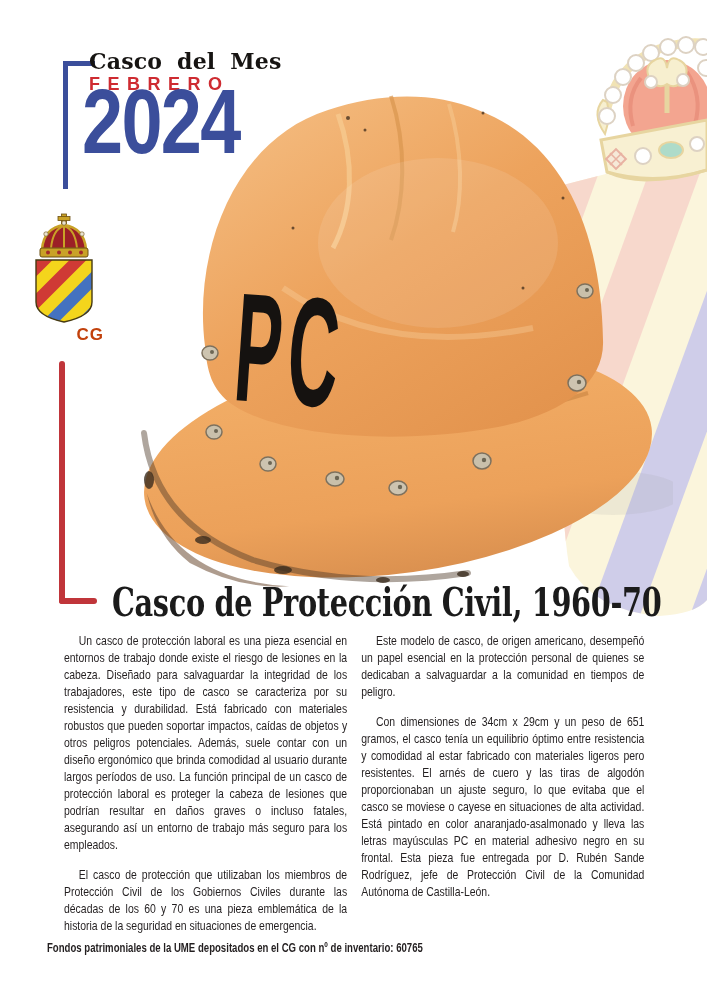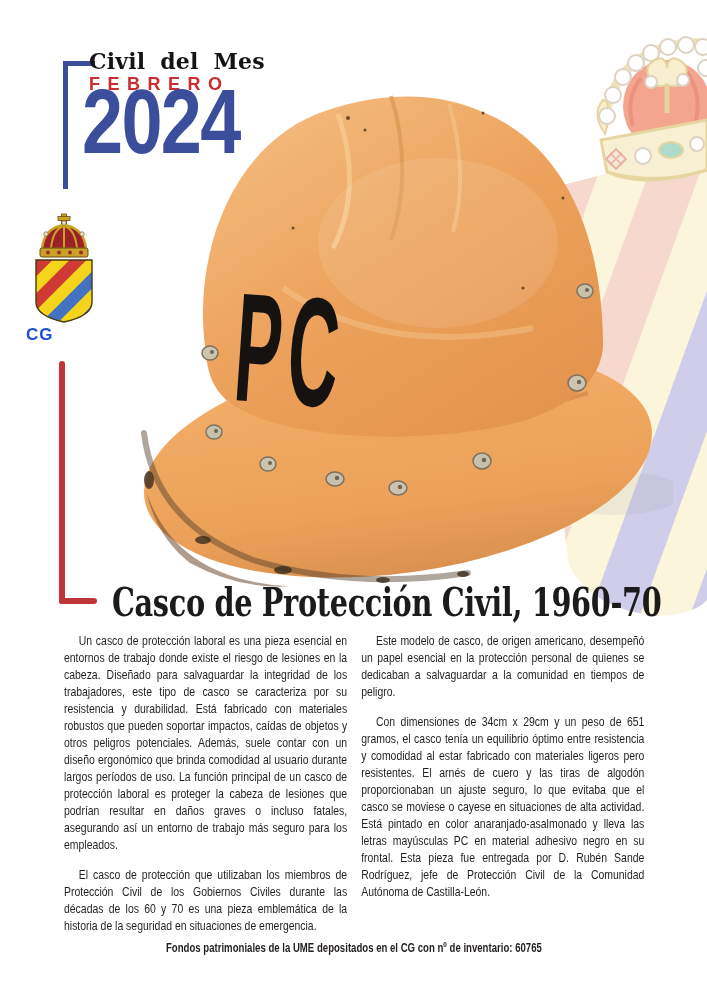--- a/index.html
+++ b/index.html
@@ -21,22 +21,22 @@
     letter-spacing:7.5px;white-space:nowrap;
   }
   .year{
     position:absolute;left:82px;top:77px;
     font-weight:bold;font-size:90px;line-height:1;color:#3b4e9b;
     letter-spacing:-2px;transform:scaleX(0.82);transform-origin:0 0;white-space:nowrap;
   }
   
   .cg-emblem{position:absolute;left:26px;top:212px;width:78px;height:115px;}
   .cg-label{
-    position:absolute;left:26px;top:325px;width:78px;text-align:left;
-    font-weight:bold;font-size:17px;color:#1d4ed8;letter-spacing:1px;
+    position:absolute;left:26px;top:325px;width:78px;text-align:right;
+    font-weight:bold;font-size:17px;color:#c2410c;letter-spacing:1px;
   }
   
   .redline-v{position:absolute;left:59px;top:361px;width:6px;height:243px;background:#c0353a;border-radius:3px;}
   .redline-h{position:absolute;left:59px;top:598px;width:38px;height:6px;background:#c0353a;border-radius:3px;}
   
   .watermark{position:absolute;right:0;top:18px;width:152px;height:615px;z-index:1;}
   .helmet{position:absolute;left:133px;top:78px;width:540px;height:510px;z-index:2;}
   
   .title{
     position:absolute;left:112px;top:582px;margin:0;z-index:3;
@@ -49,21 +49,21 @@
     position:absolute;left:64px;top:632px;width:744px;z-index:3;
     transform:scaleX(0.78);transform-origin:0 0;
     display:flex;gap:18px;
   }
   .col{flex:1 1 0;}
   .col p{
     margin:0 0 13px 0;font-size:13.4px;line-height:17px;color:#231f20;
     text-align:justify;text-indent:19px;
   }
   
-  .footer{position:absolute;left:0;right:0;top:938px;text-align:center;z-index:3;}
+  .footer{position:absolute;left:0;right:0;top:938px;z-index:3;}
   .footer span{
     display:inline-block;font-weight:bold;font-size:12px;color:#231f20;
     transform:scaleX(0.8);transform-origin:center top;white-space:nowrap;
   }
 </style>
 </head>
 <body>
 
 <div class="page">
 
@@ -187,21 +187,21 @@
         <circle cx="267" cy="409" r="2.2"></circle>
           <circle cx="351" cy="382" r="2.2"></circle>
         <circle cx="446" cy="304" r="2.2"></circle>
           <circle cx="454" cy="212" r="2"></circle>
       </g>
     </g>
   </svg>
 
   <div class="bracket-h"></div>
   <div class="bracket-v"></div>
-  <div class="kicker">Civil del Mes</div>
+  <div class="kicker">Casco del Mes</div>
   <div class="month">FEBRERO</div>
   <div class="year">2024</div>
 
   <svg class="cg-emblem" viewBox="0 0 78 115">
     <defs>
       <clipPath id="cgshield">
         <path d="M 10 48 L 66 48 L 66 90 Q 66 104 38 110 Q 10 104 10 90 Z"></path>
       </clipPath>
     </defs>
 

